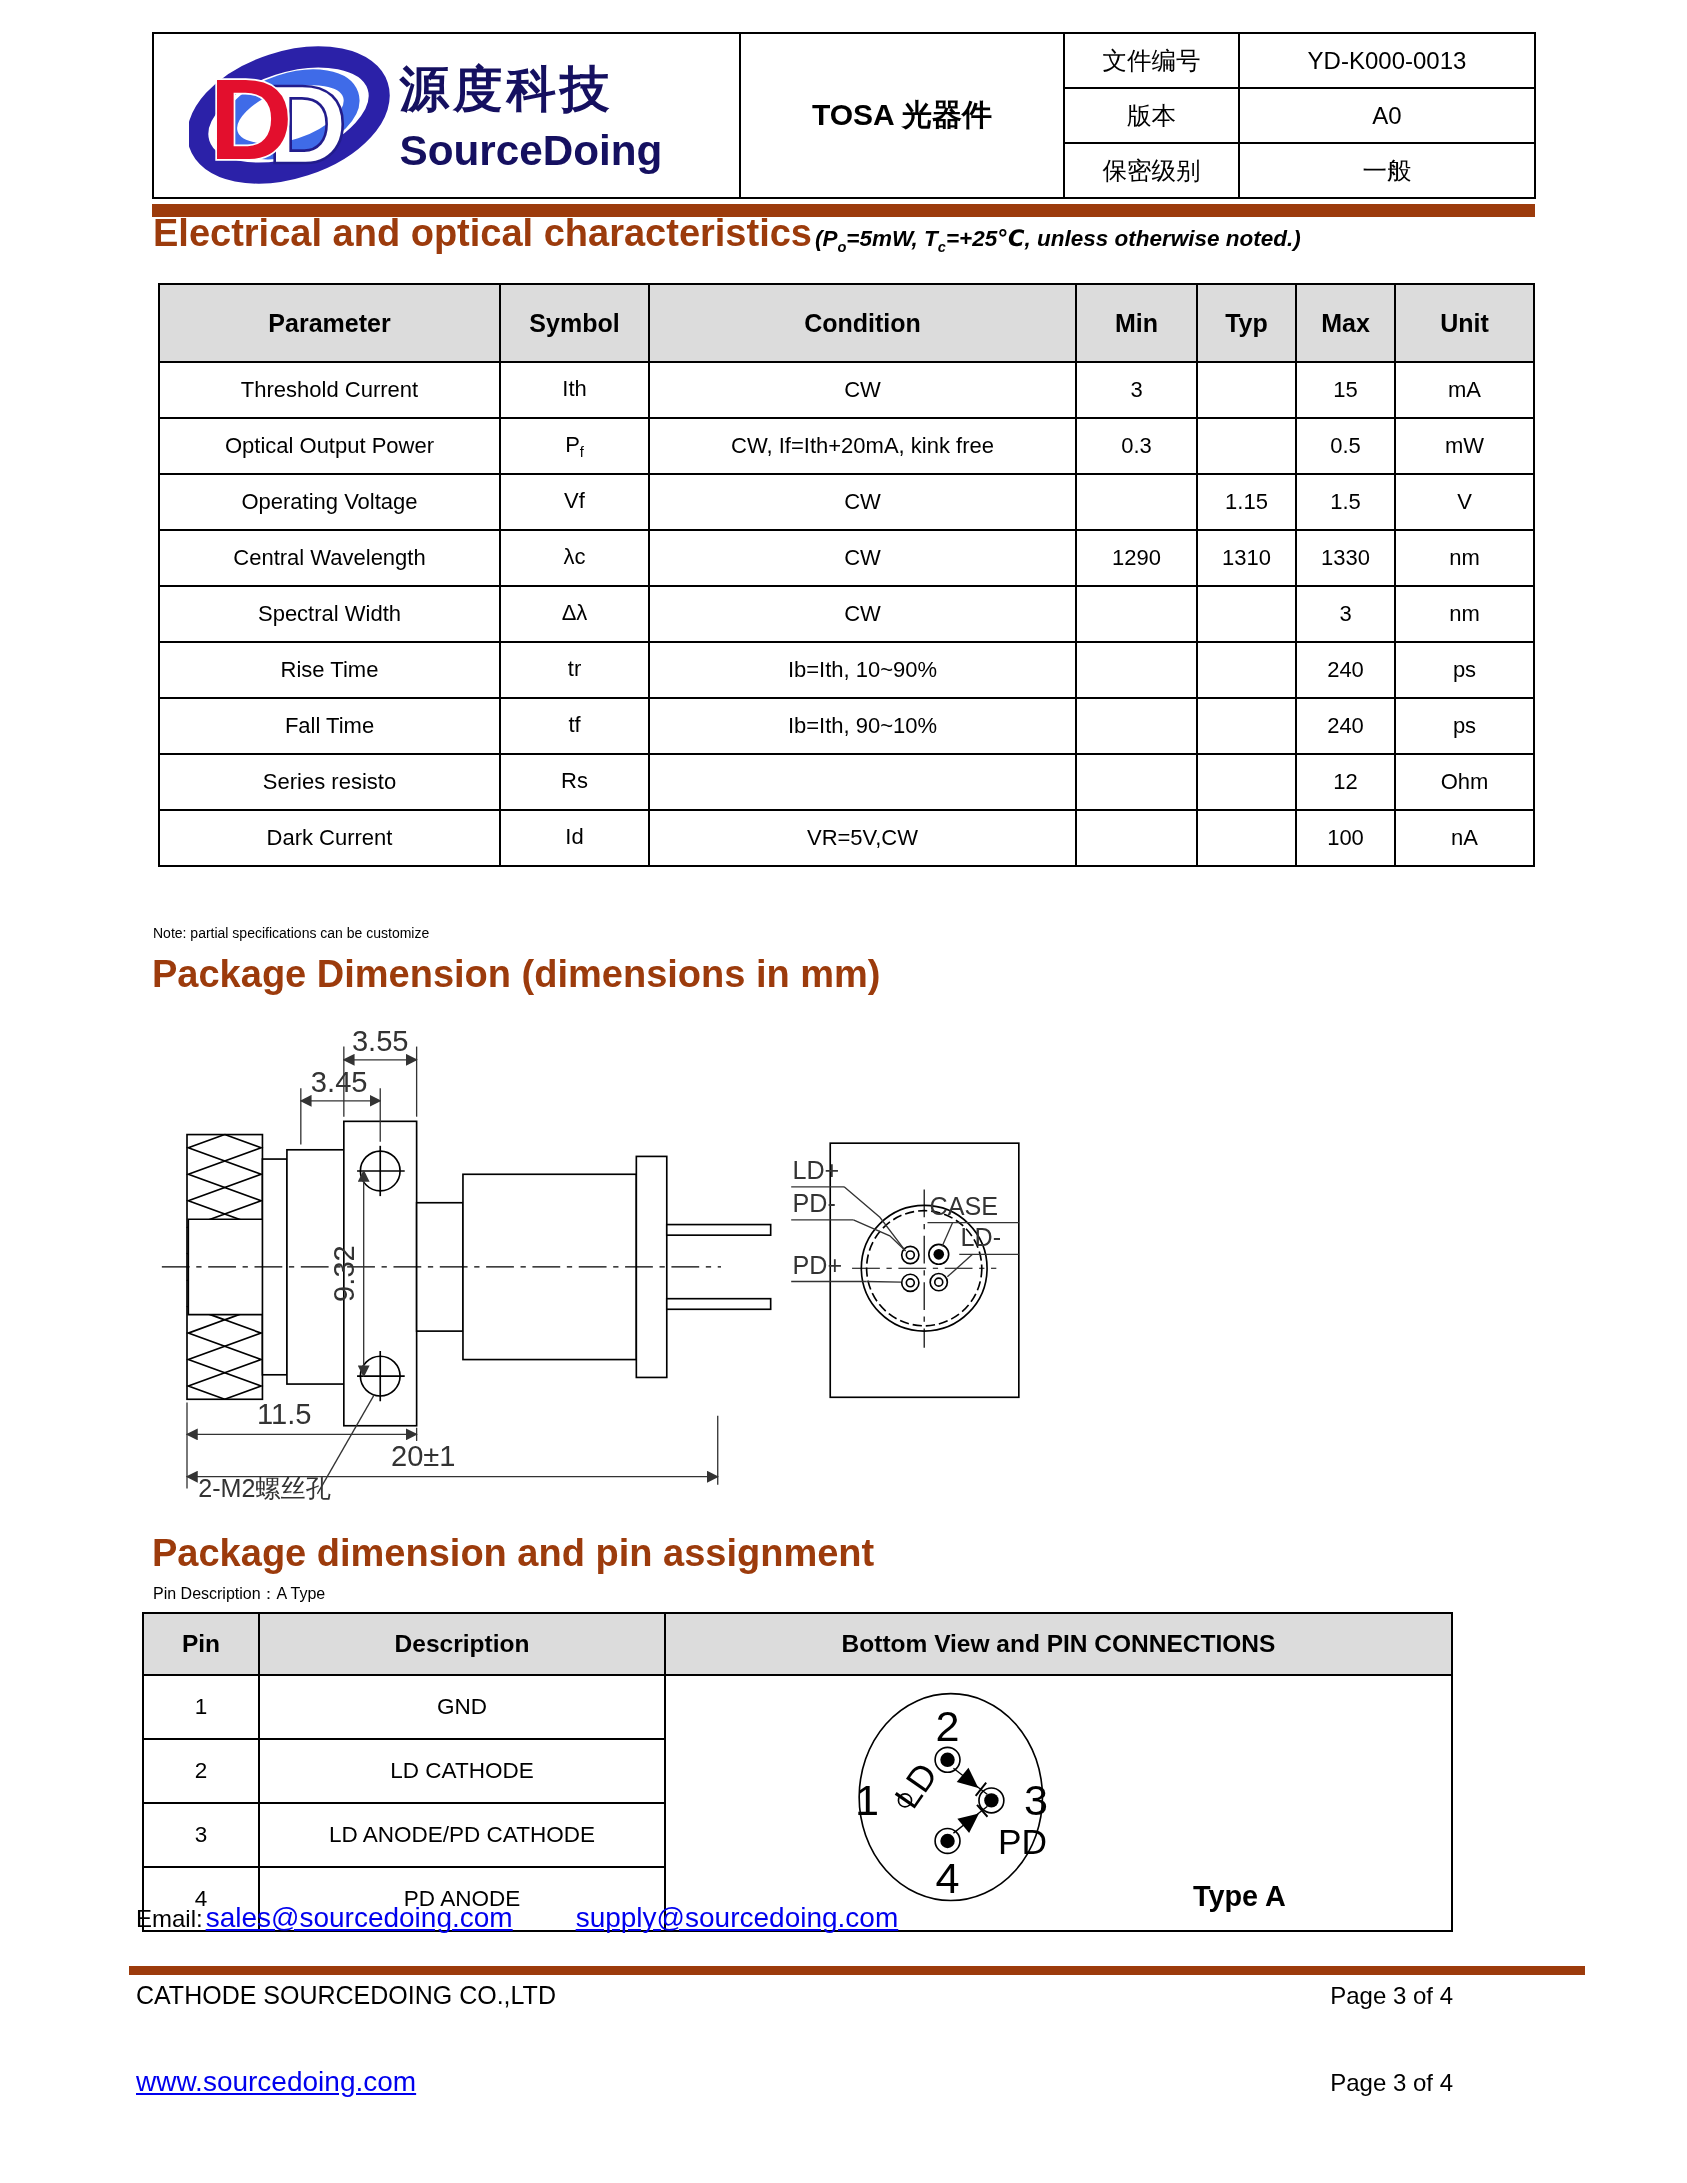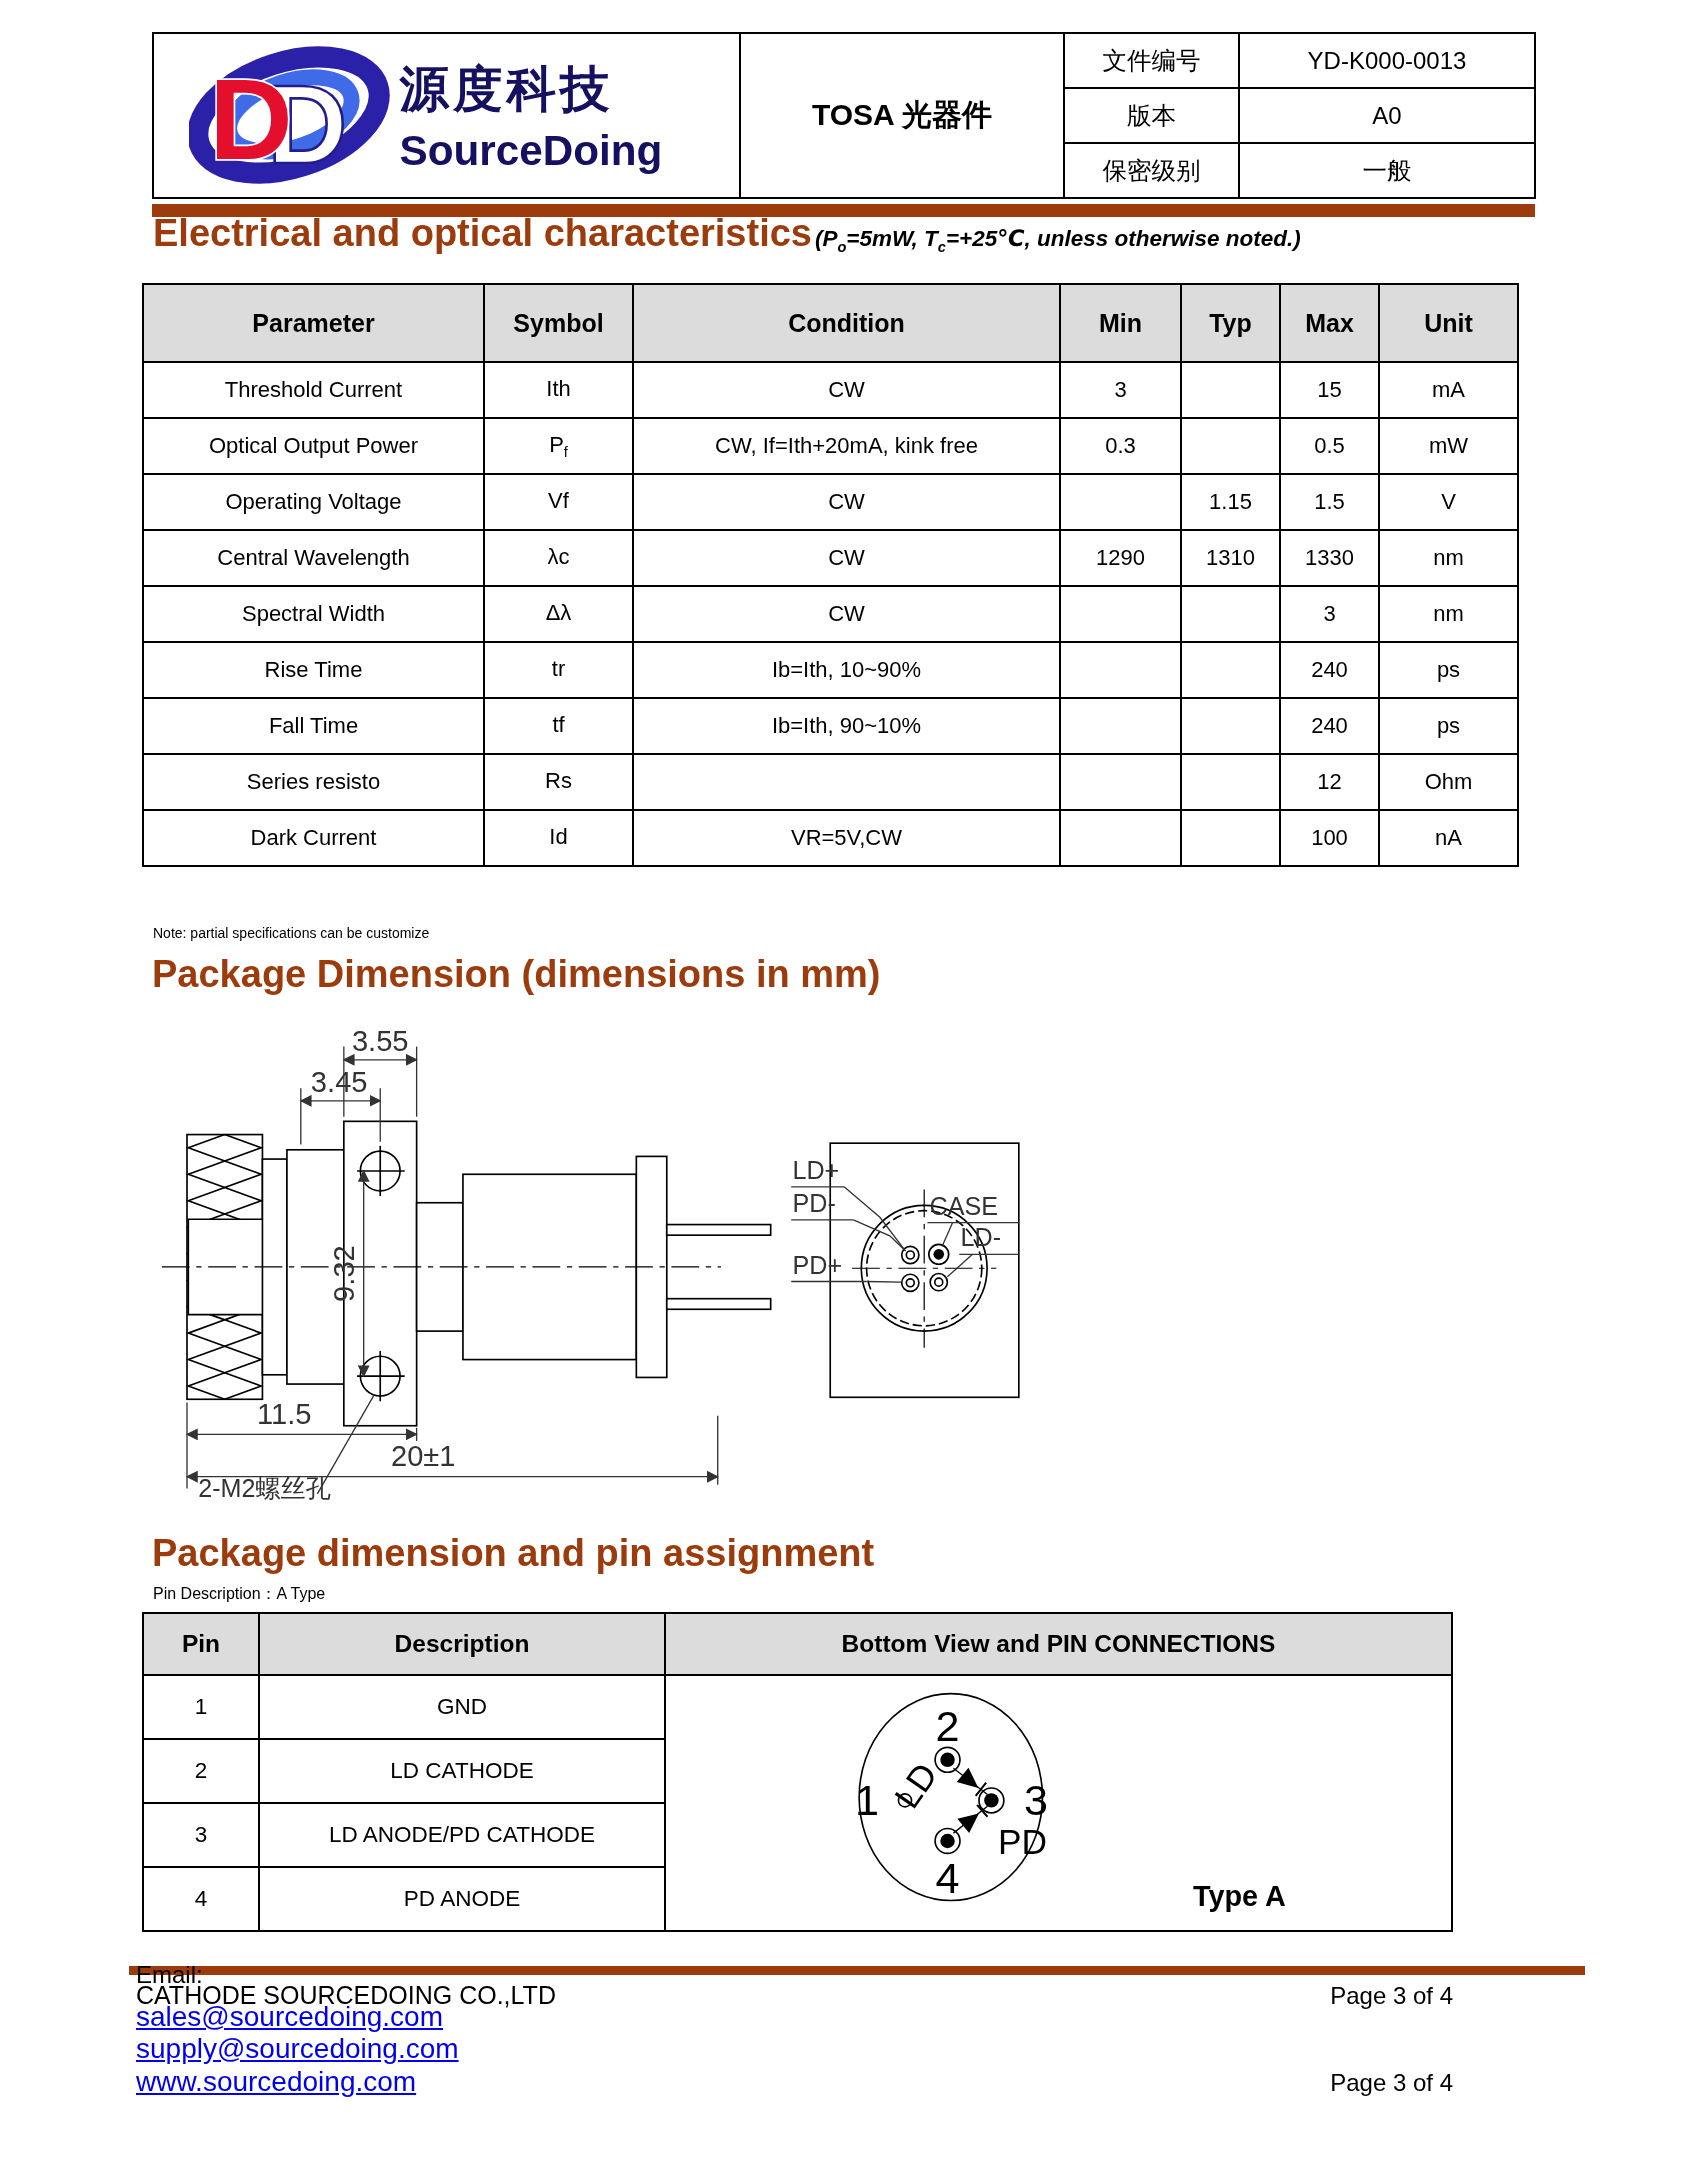--- a/index.html
+++ b/index.html
@@ -18,21 +18,21 @@
   
   .bar1{position:absolute;left:152px;top:204px;width:1383px;height:13.2px;background:var(--accent);}
   .h1{position:absolute;left:153px;top:212px;white-space:nowrap;}
   .h1 .big{font-size:38px;font-weight:bold;color:var(--accent);}
   .h1 .cond{font-size:22.5px;font-style:italic;color:#000;}
   .h1 .cond sub{font-size:14.6px;}
   .h2{position:absolute;left:152px;font-size:38px;font-weight:bold;color:var(--accent);white-space:nowrap;}
   .note-line{position:absolute;left:153px;top:925px;font-size:14px;}
   .pin-desc-line{position:absolute;left:153px;top:1584px;font-size:16px;}
   
-  .spec-table{position:absolute;left:142px;top:283px;width:1376px;padding-left:24px;}
+  .spec-table{position:absolute;left:158px;top:283px;width:1376px;padding-left:24px;}
   .spec-table th,.spec-table td{border:2px solid #000;text-align:center;vertical-align:middle;}
   .spec-table th{background:var(--thbg);font-size:25px;font-weight:bold;height:78px;}
   .spec-table td{font-size:22px;height:56px;}
   .spec-table sub{font-size:14.6px;}
   
   .pin-table{position:absolute;left:142px;top:1612px;width:1308px;}
   .pin-table th,.pin-table td{border:2px solid #000;text-align:center;vertical-align:middle;}
   .pin-table th{background:var(--thbg);font-size:24.5px;font-weight:bold;height:62px;}
   .pin-table td{font-size:22.5px;height:64px;}
   .bv-cell{position:relative;padding:0;}
@@ -370,21 +370,21 @@
       <td>PD ANODE</td>
     </tr>
   </tbody>
     </table>
 
   <div class="foot-rule"></div>
   <div class="foot-row" style="top:1981px">
     <span class="foot-company">CATHODE SOURCEDOING CO.,LTD</span>
     <span class="foot-page">Page 3 of 4</span>
   </div>
-  <div class="foot-row" style="top:1961px;justify-content:flex-start;flex-direction:column;">
+  <div class="foot-row" style="top:1902px;justify-content:flex-start;">
     <span class="foot-email">Email:</span>&nbsp;
     <a class="lnk" href="#">sales@sourcedoing.com</a>
     <span class="email-gap"></span>
     <a class="lnk" href="#">supply@sourcedoing.com</a>
   </div>
   <div class="foot-row" style="top:2066px">
     <a class="lnk" href="#">www.sourcedoing.com</a>
     <span class="foot-page">Page 3 of 4</span>
   </div>
 

